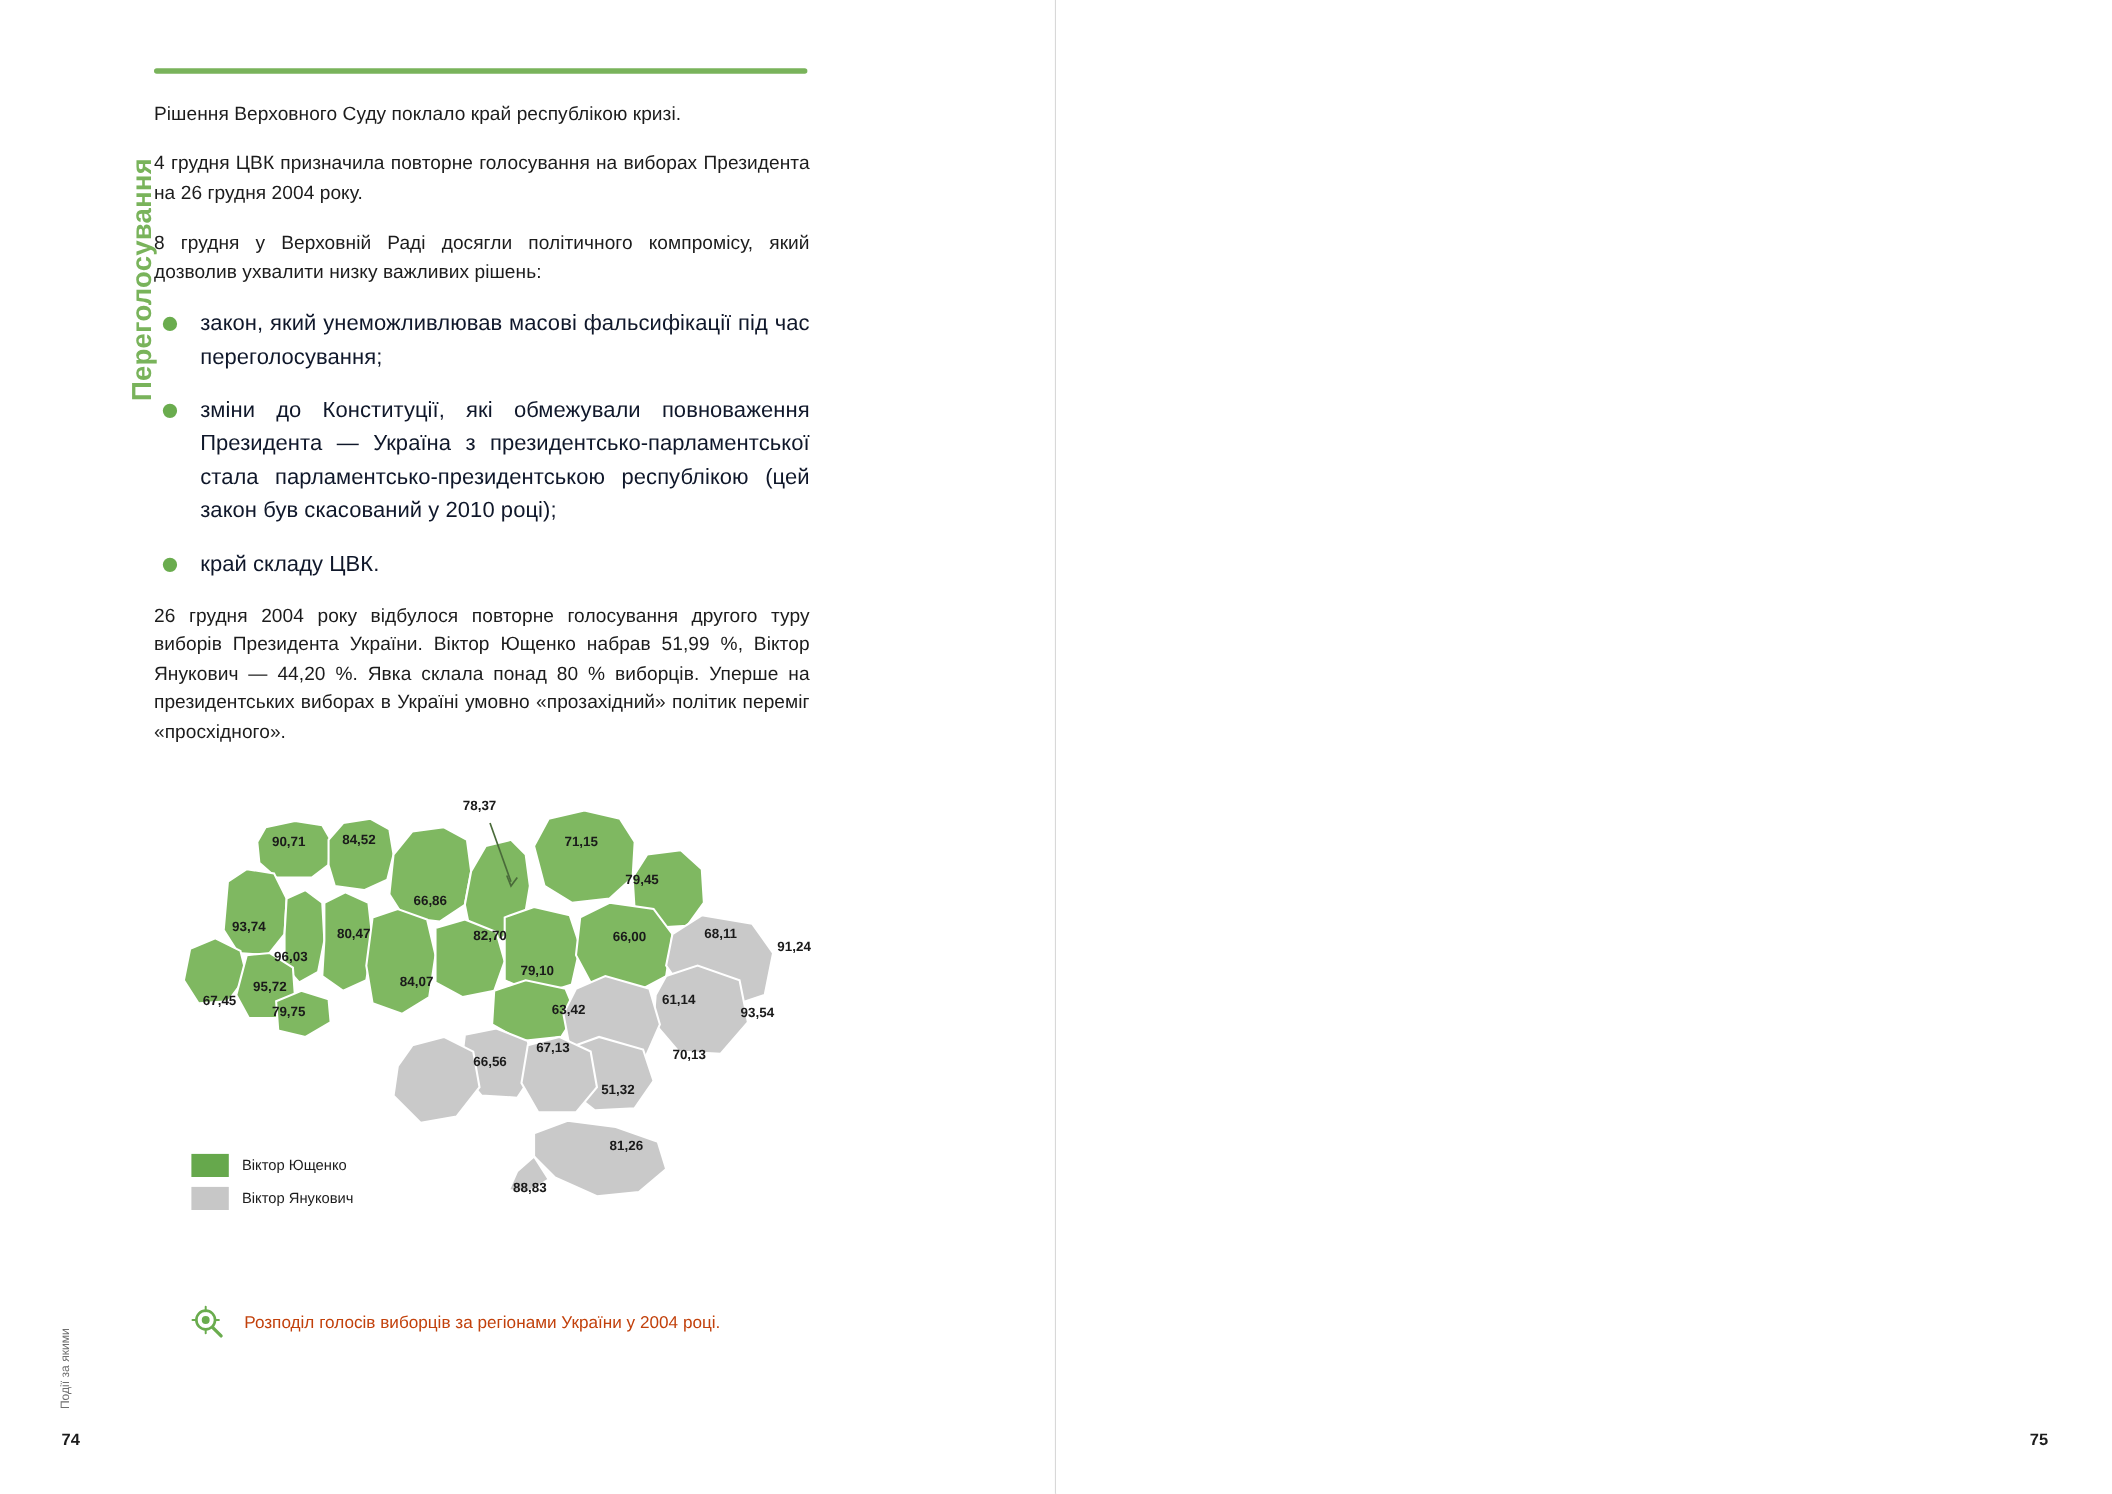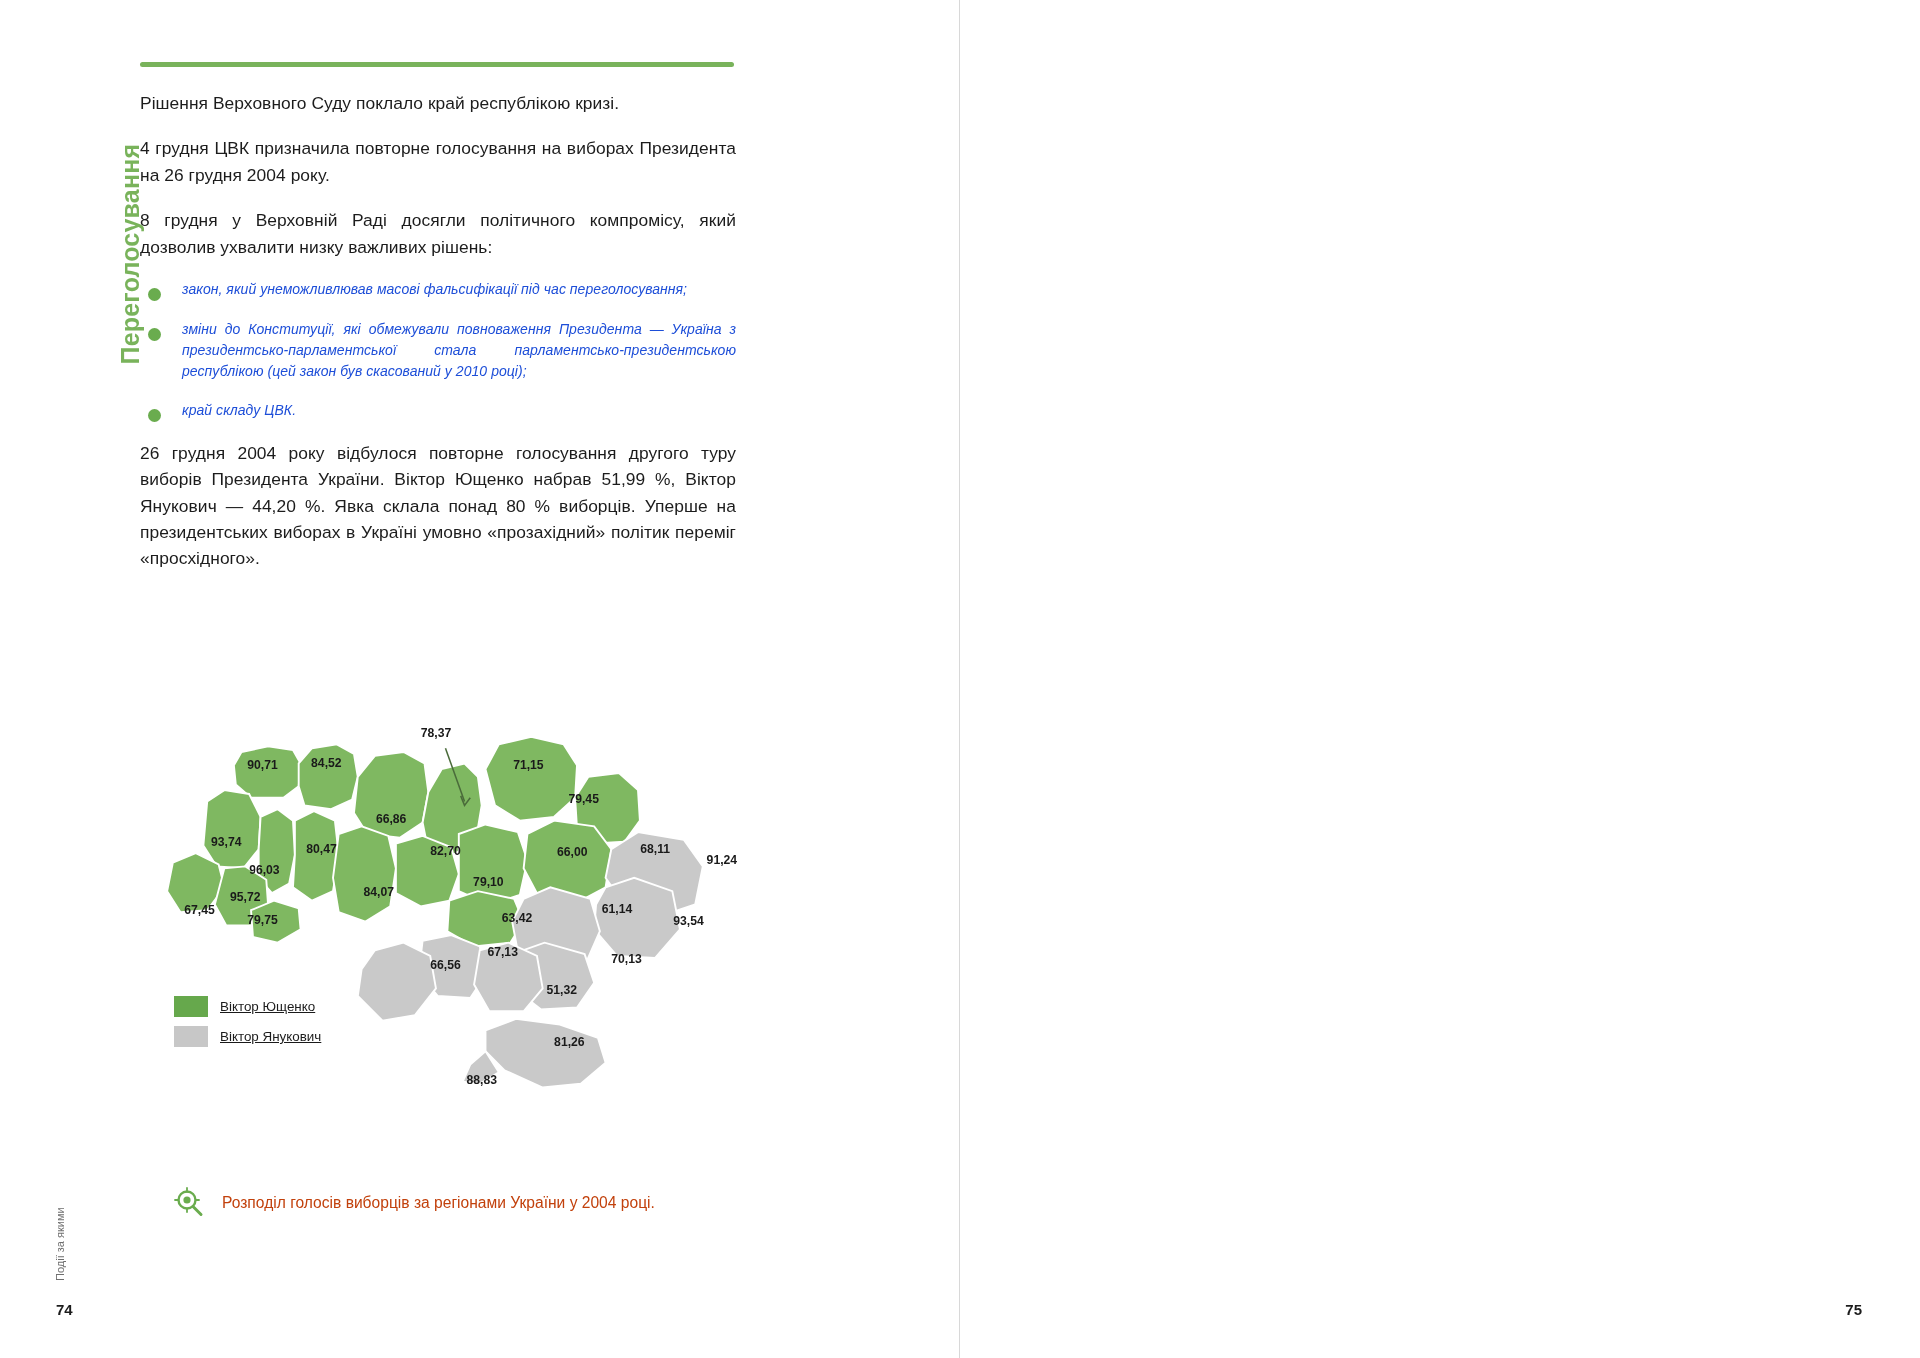--- a/index.html
+++ b/index.html
@@ -107,26 +107,25 @@
   }
   ul.bullets {
     list-style: none;
     margin: 2px 0 16px 0;
     padding: 0;
   }
   ul.bullets li {
     position: relative;
     padding-left: 42px;
     margin-bottom: 18px;
-    font-size: 14px;
+    font-size: 20px;
     line-height: 1.52;
-    color: #1d4ed8;
+    color: #0f172a;
     text-align: justify;
     letter-spacing: 0.05px;
-    font-style: italic;
   }
   ul.bullets li .dot {
     position: absolute;
     left: 8px;
     top: 9px;
     width: 13px;
     height: 13px;
     border-radius: 50%;
     background: #6aac4e;
   }
@@ -143,23 +142,22 @@
   .map-label {
     font-family: "Liberation Sans", sans-serif;
     font-size: 12.8px;
     font-weight: bold;
     fill: #1a1a1a;
   }
 
   .legend {
     position: absolute;
     left: 174px;
-    top: 996px;
+    top: 1049px;
     width: 230px;
-    text-decoration: underline;
   }
   .legend-row {
     display: flex;
     align-items: center;
     margin-bottom: 9px;
   }
   .legend-swatch {
     width: 34px;
     height: 21px;
     margin-right: 12px;

